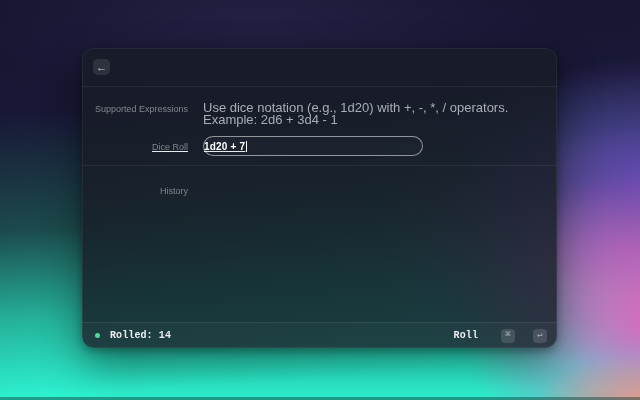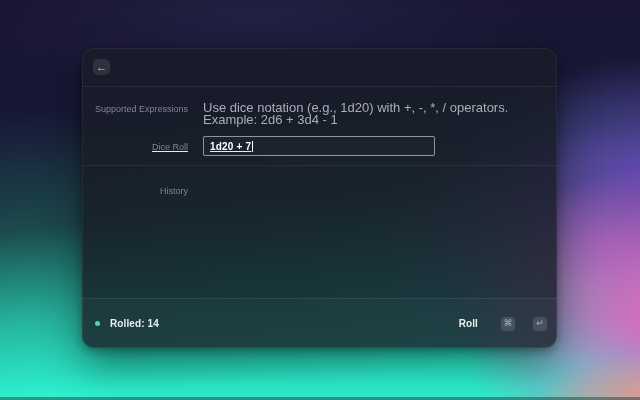--- a/index.html
+++ b/index.html
@@ -49,37 +49,38 @@
   .row{display:grid;grid-template-columns:106px 1fr;column-gap:15px;align-items:start;}
   .f-label{
     text-align:right;color:#82868e;font-size:9px;line-height:12px;padding-top:1px;
     white-space:nowrap;
   }
   .f-desc{font-size:13px;line-height:12px;color:#a9aeb6;}
   .row-input{margin-top:10px;text-decoration:underline;}
   .row-input .f-label{padding-top:5px;}
   .dice-input{
     width:218px;height:18px;
-    border:1px solid rgba(255,255,255,0.52);border-radius:2px;
+    border:1px solid rgba(255,255,255,0.52);border-radius:10px;
     background:rgba(255,255,255,0.02);
-    display:flex;align-items:center;padding:0 6px;
+    display:flex;align-items:center;padding:0 0;
     font-size:10px;font-weight:bold;color:#ffffff;letter-spacing:0.2px;
   }
   .caret{width:1px;height:11px;background:#ffffff;margin-left:1px;animation:blink 1.1s step-end infinite;}
   @keyframes blink{50%{opacity:0;}}
   .divider{border-top:1px solid rgba(255,255,255,0.07);margin-top:9px;}
   .row-history{margin-top:18px;}
   .h-value{font-size:9.5px;line-height:12px;color:#c9ced3;}
   .spacer{flex:1;}
   
   .status-bar{
-    flex:0 0 25px;display:flex;align-items:center;padding:12px 10px;
+    flex:0 0 25px;display:flex;align-items:center;padding:0 10px;
     border-top:1px solid rgba(255,255,255,0.08);
     background:rgba(255,255,255,0.025);
     border-radius:0 0 12px 12px;
+    font-family:Liberation Mono, monospace;
   }
   .dot{width:5px;height:5px;border-radius:50%;background:#4ed9a0;margin-left:3px;margin-right:10px;}
   .status-text{font-size:10px;font-weight:bold;color:#eceef0;letter-spacing:0.1px;}
   .action{margin-left:auto;display:flex;align-items:center;gap:18px;cursor:default;}
   .action-label{font-size:10px;font-weight:bold;color:#eceef0;margin-right:5px;letter-spacing:0.1px;}
   .key{
     width:14px;height:14px;border-radius:4px;background:rgba(255,255,255,0.13);
     color:#a9b1b6;font-size:9px;line-height:1;
     display:flex;align-items:center;justify-content:center;
   }

